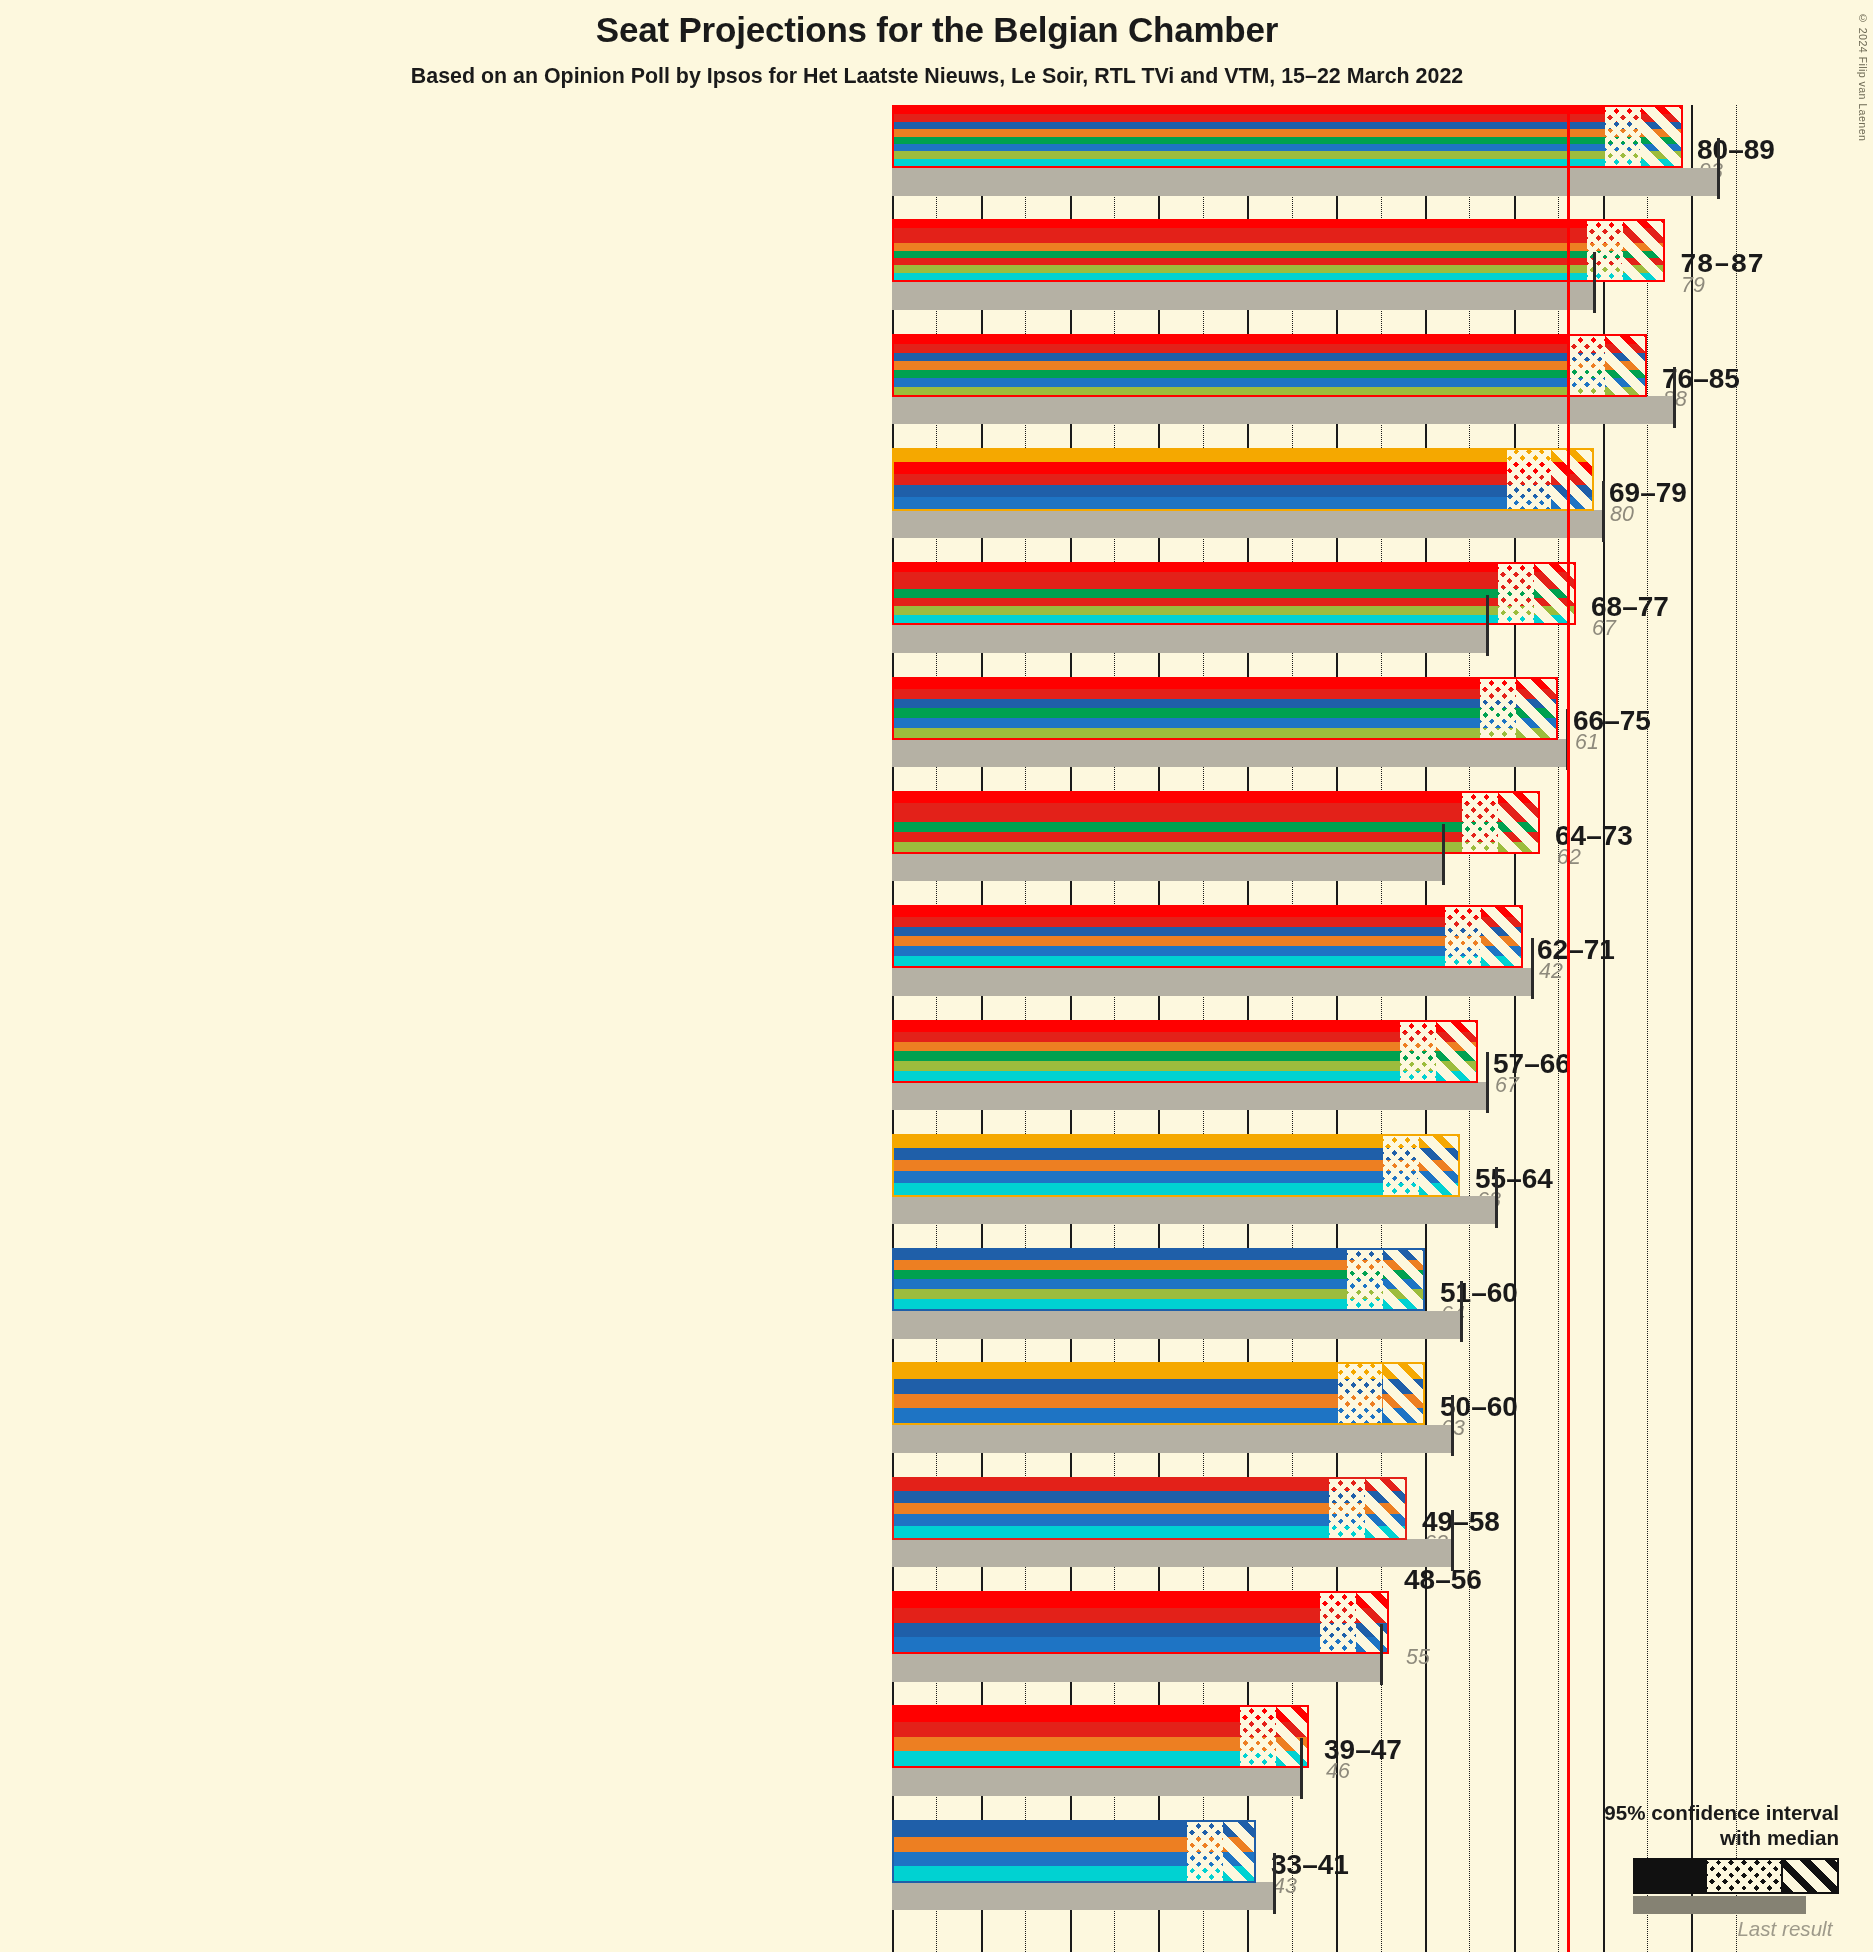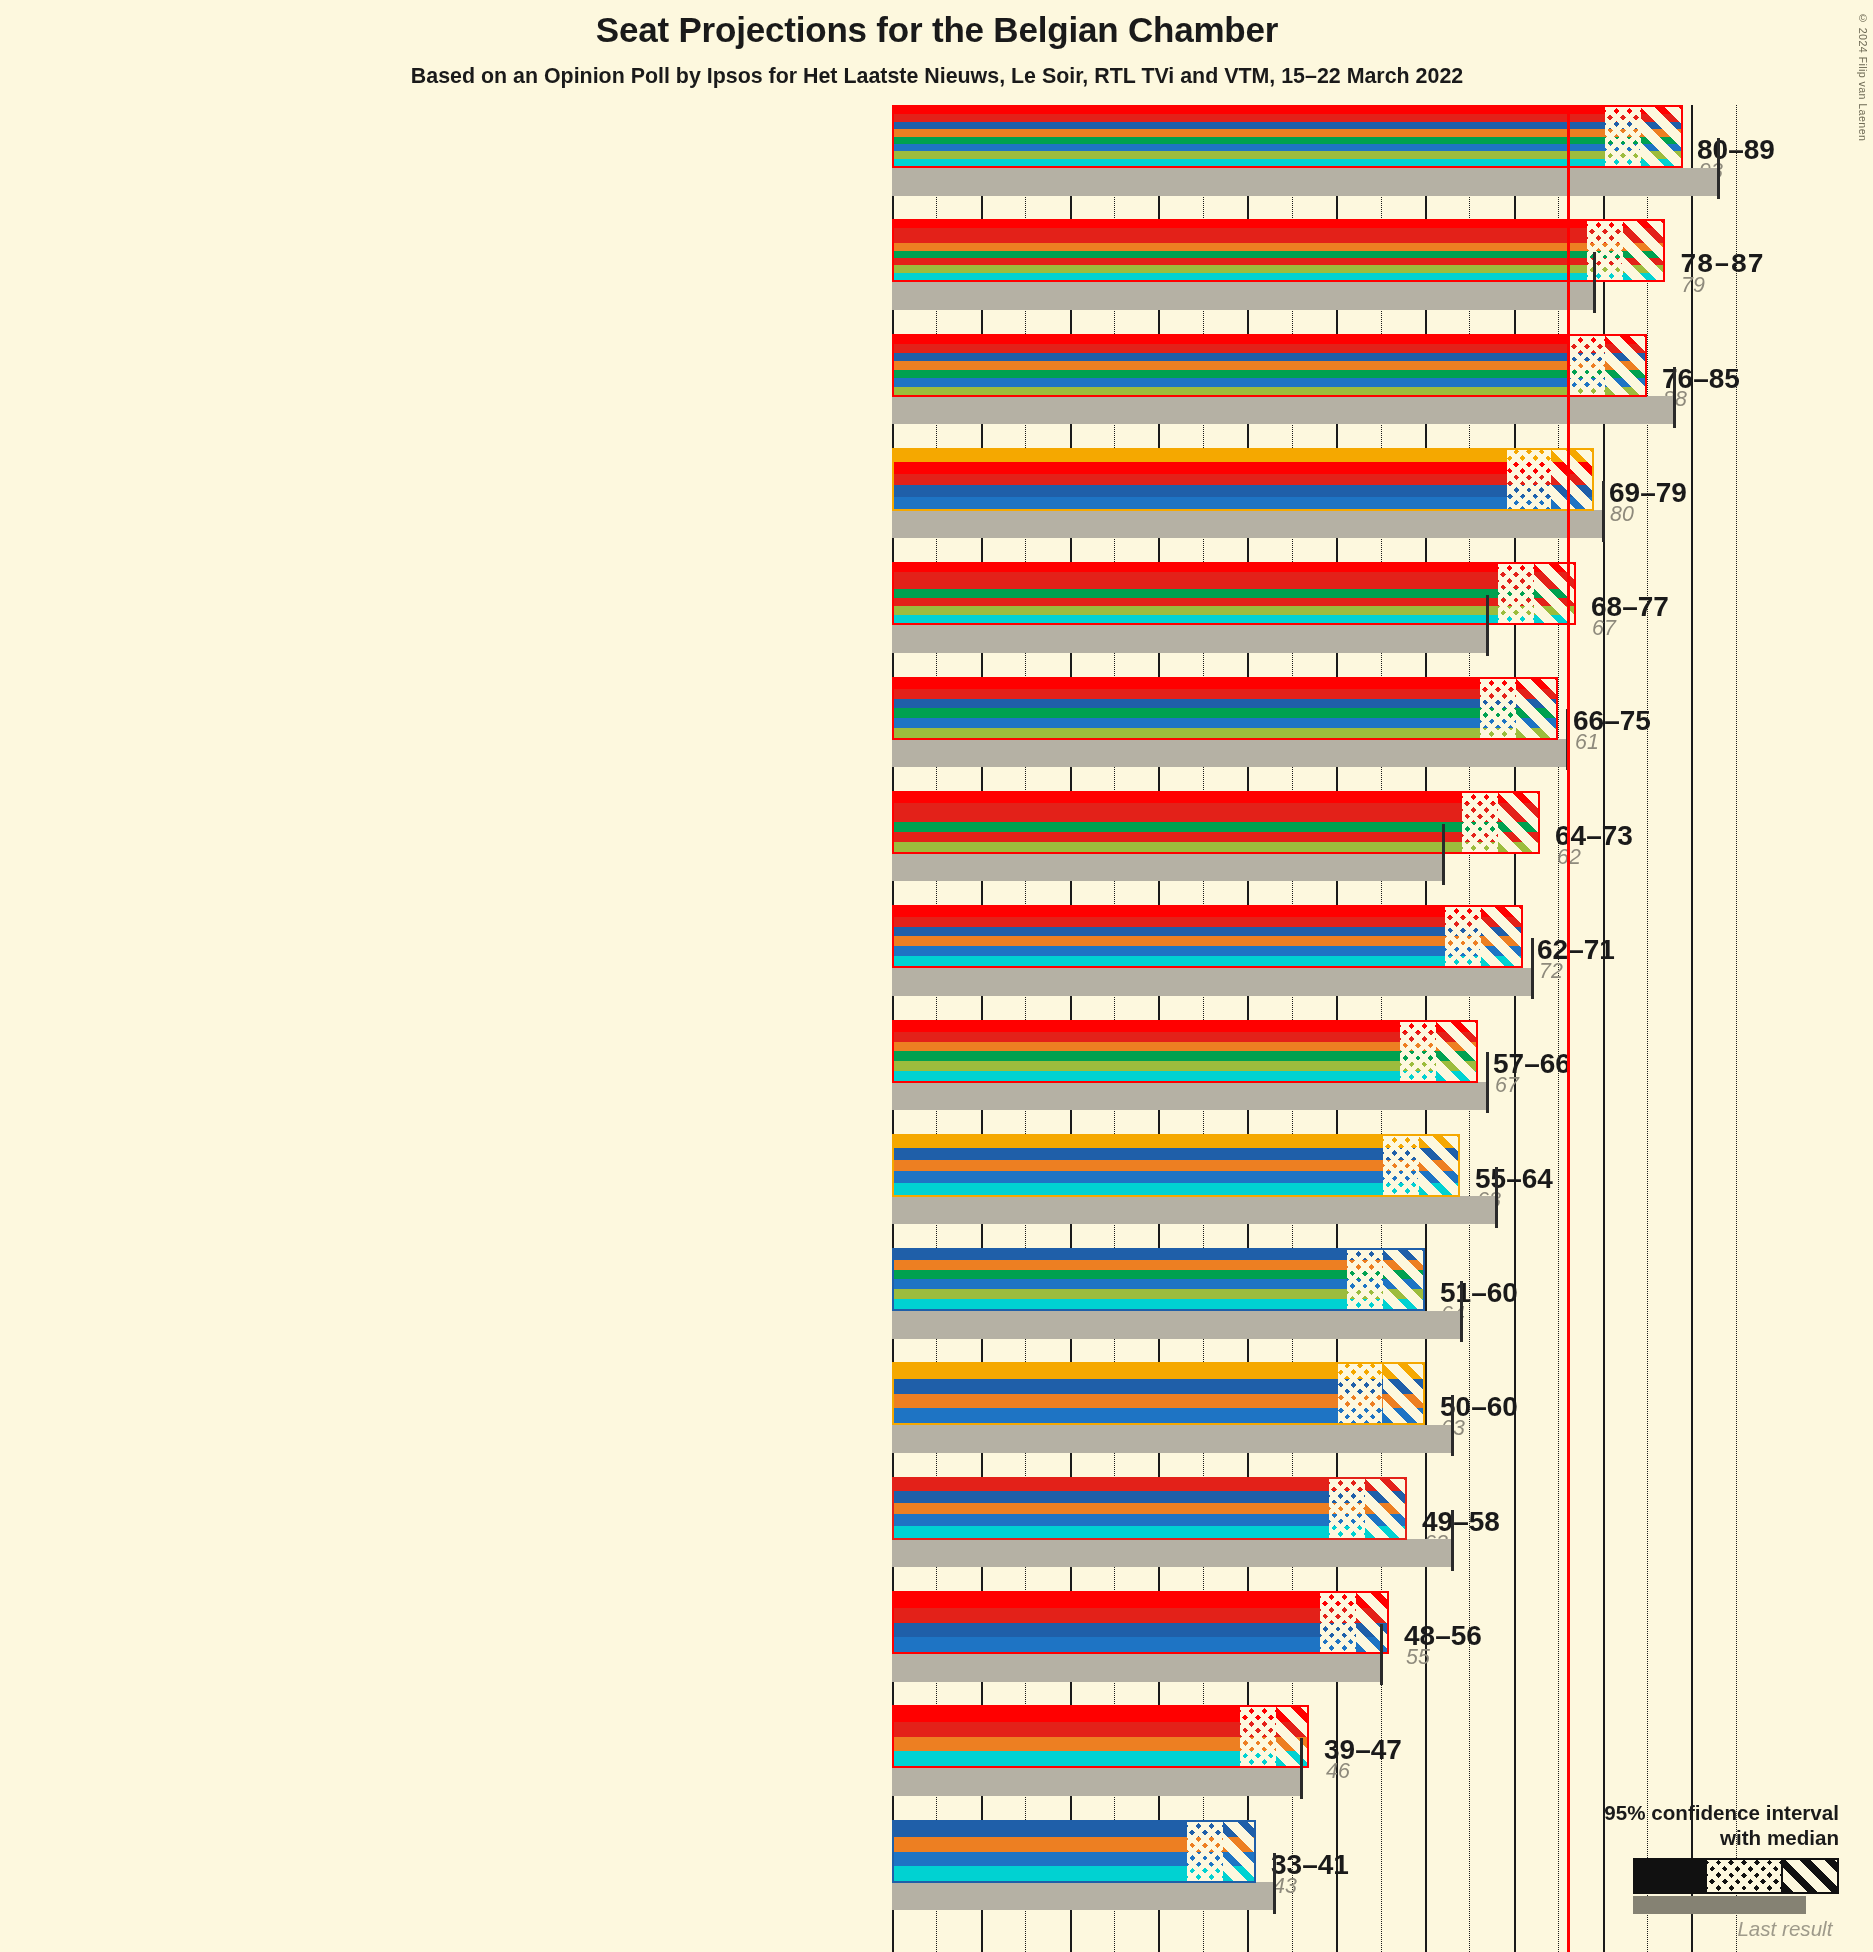--- a/index.html
+++ b/index.html
@@ -252,21 +252,21 @@
           <div class="stripe" style="flex: 1 1 0px; background: rgb(227, 33, 25);"></div>
           <div class="stripe" style="flex: 1 1 0px; background: rgb(31, 95, 169);"></div>
           <div class="stripe" style="flex: 1 1 0px; background: rgb(237, 127, 34);"></div>
           <div class="stripe" style="flex: 1 1 0px; background: rgb(30, 116, 196);"></div>
           <div class="stripe" style="flex: 1 1 0px; background: rgb(0, 210, 210);"></div>
         </div>
         <div class="mask-cross" style="left: 551px; width: 36px;"></div>
         <div class="mask-diag" style="left: 586px; width: 44px;"></div>
       </div>
       <div class="valuelabel" style="left: 645px; top: 833px;">62–71</div>
-      <div class="lastlabel" style="left: 647px; top: 866px;">72</div>
+      <div class="lastlabel" style="left: 647px; top: 866px;">42</div>
       <div class="lastresult" style="left: 0px; top: 977px; width: 595px;"></div>
       <div class="lastresult-tick" style="left: 594px; top: 947px; height: 61px;"></div>
       <div class="ci" style="left: 0px; top: 915px; width: 586px; border-color: rgb(255, 0, 0);">
         <div class="stripes" style="display: flex; flex-direction: column;">
           <div class="stripe" style="flex: 1 1 0px; background: rgb(255, 0, 0);"></div>
           <div class="stripe" style="flex: 1 1 0px; background: rgb(227, 33, 25);"></div>
           <div class="stripe" style="flex: 1 1 0px; background: rgb(237, 127, 34);"></div>
           <div class="stripe" style="flex: 1 1 0px; background: rgb(0, 161, 80);"></div>
           <div class="stripe" style="flex: 1 1 0px; background: rgb(156, 188, 61);"></div>
           <div class="stripe" style="flex: 1 1 0px; background: rgb(0, 210, 210);"></div>
@@ -341,21 +341,21 @@
       <div class="ci" style="left: 0px; top: 1486px; width: 497px; border-color: rgb(255, 0, 0);">
         <div class="stripes" style="display: flex; flex-direction: column;">
           <div class="stripe" style="flex: 1 1 0px; background: rgb(255, 0, 0);"></div>
           <div class="stripe" style="flex: 1 1 0px; background: rgb(227, 33, 25);"></div>
           <div class="stripe" style="flex: 1 1 0px; background: rgb(31, 95, 169);"></div>
           <div class="stripe" style="flex: 1 1 0px; background: rgb(30, 116, 196);"></div>
         </div>
         <div class="mask-cross" style="left: 426px; width: 36px;"></div>
         <div class="mask-diag" style="left: 462px; width: 36px;"></div>
       </div>
-      <div class="valuelabel" style="left: 512px; top: 1519px;">48–56</div>
+      <div class="valuelabel" style="left: 512px; top: 1463px;">48–56</div>
       <div class="lastlabel" style="left: 514px; top: 1552px;">55</div>
       <div class="lastresult" style="left: 0px; top: 1663px; width: 409px;"></div>
       <div class="lastresult-tick" style="left: 408px; top: 1633px; height: 61px;"></div>
       <div class="ci" style="left: 0px; top: 1600px; width: 417px; border-color: rgb(255, 0, 0);">
         <div class="stripes" style="display: flex; flex-direction: column;">
           <div class="stripe" style="flex: 1 1 0px; background: rgb(255, 0, 0);"></div>
           <div class="stripe" style="flex: 1 1 0px; background: rgb(227, 33, 25);"></div>
           <div class="stripe" style="flex: 1 1 0px; background: rgb(237, 127, 34);"></div>
           <div class="stripe" style="flex: 1 1 0px; background: rgb(0, 210, 210);"></div>
         </div>

